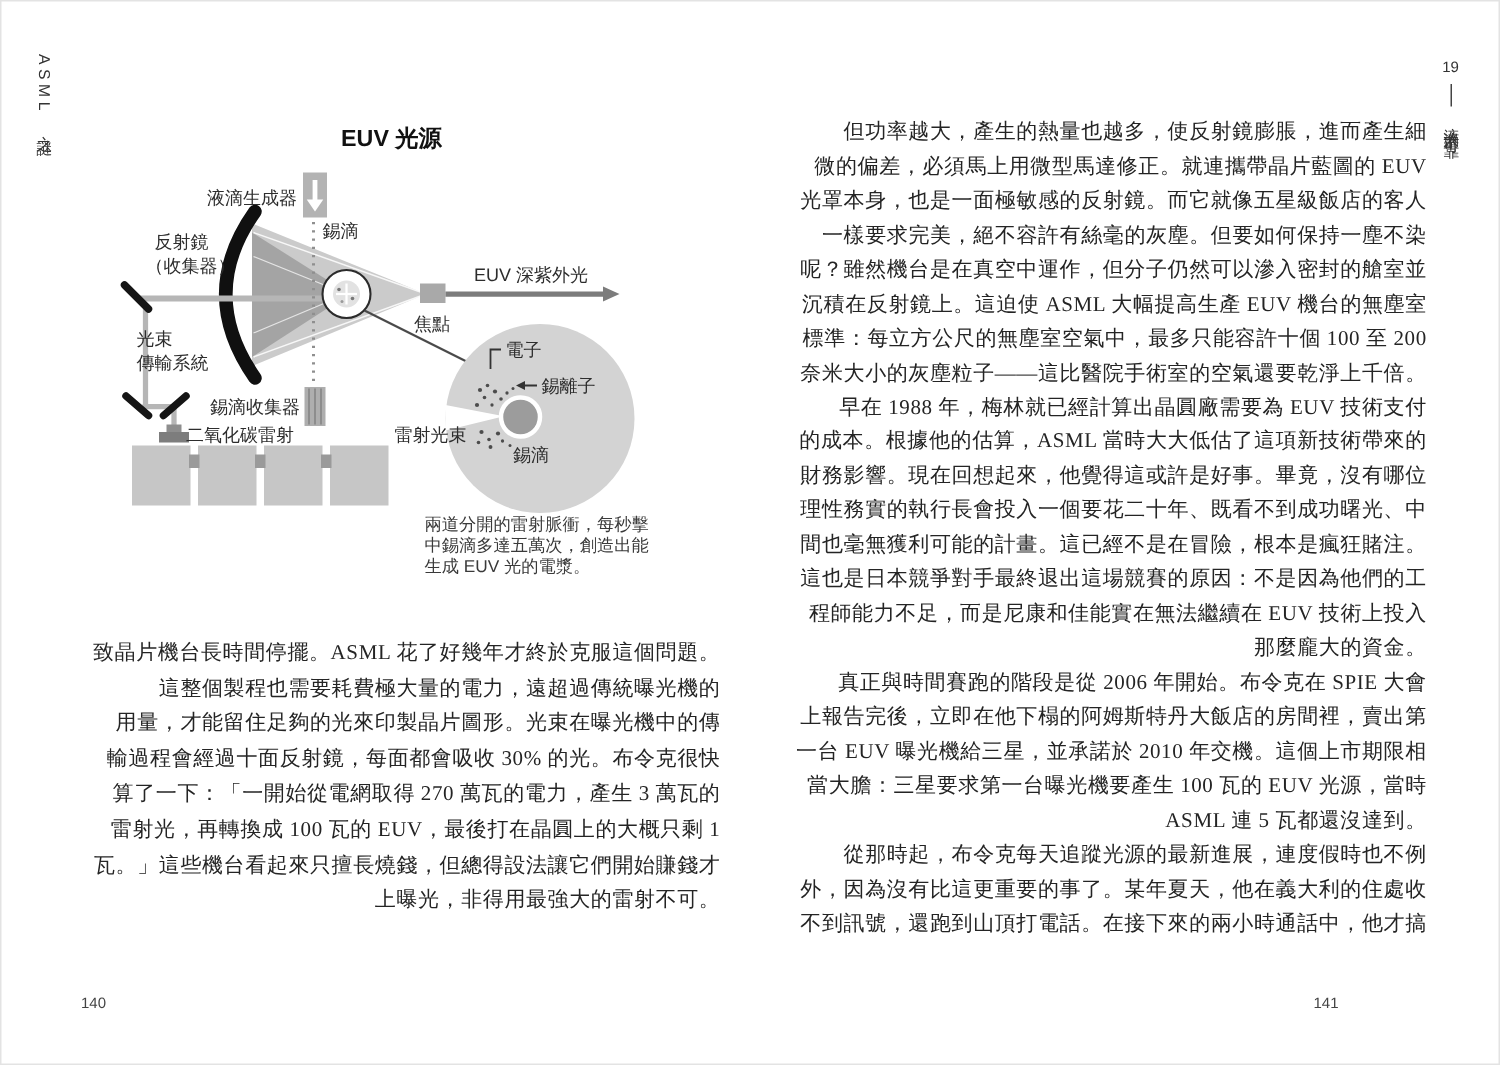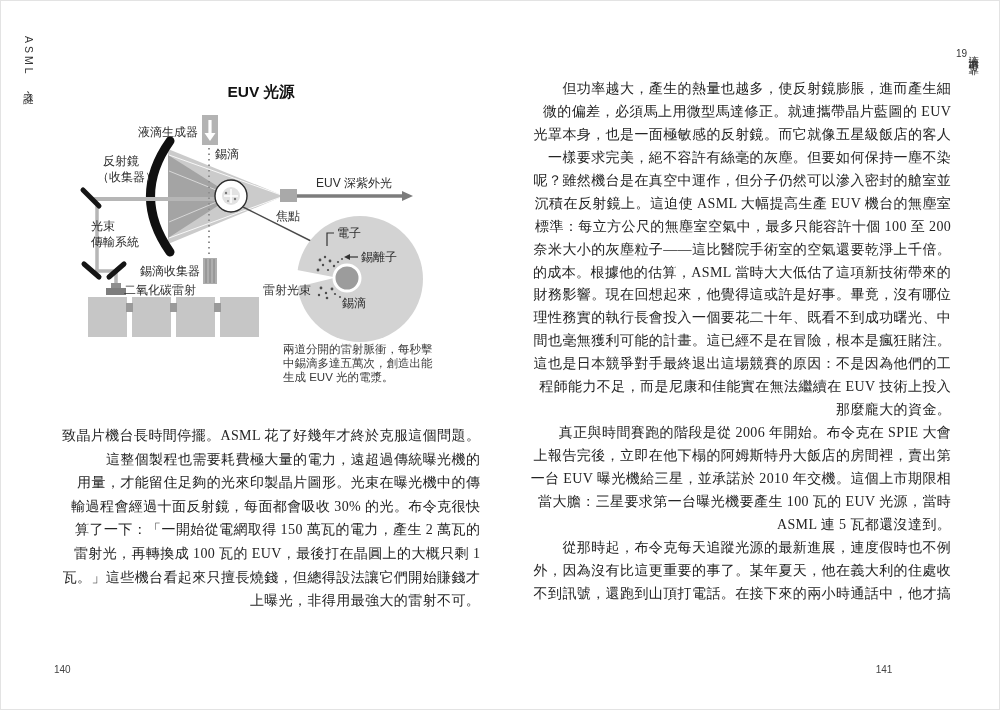--- a/index.html
+++ b/index.html
@@ -16,21 +16,21 @@
   
   .v-label{
     position:absolute;
     writing-mode:vertical-rl;text-orientation:mixed;
     font-family:"Liberation Sans","DejaVu Sans",sans-serif;
     font-size:10.5px;color:#333;letter-spacing:3px;
   }
   .left-margin{left:22px;top:36px;}
   .chapter-marker{
     position:absolute;left:956px;top:40px;width:22px;
-    display:flex;flex-direction:row;align-items:center;
+    display:flex;flex-direction:column;align-items:center;
     font-family:"Liberation Sans","DejaVu Sans",sans-serif;color:#333;
   }
   .chapter-num{font-size:10px;letter-spacing:0;}
   .chapter-rule{width:1px;height:15px;background:#444;margin:5px 0 6px 0;}
   .chapter-title{
     writing-mode:vertical-rl;text-orientation:mixed;
     font-size:10.5px;letter-spacing:2.5px;color:#333;
   }
   .page-num{
     position:absolute;font-size:10px;color:#444;
@@ -172,35 +172,36 @@
   <text class="cap" x="228" y="278">兩道分開的雷射脈衝，每秒擊</text>
   <text class="cap" x="228" y="292">中錫滴多達五萬次，創造出能</text>
   <text class="cap" x="228" y="306">生成 EUV 光的電漿。</text>
 </svg>
 
 <div class="text-col col-left">
   <div class="line">致晶片機台長時間停擺。ASML 花了好幾年才終於克服這個問題。</div>
   <div class="line">　　這整個製程也需要耗費極大量的電力，遠超過傳統曝光機的</div>
   <div class="line">用量，才能留住足夠的光來印製晶片圖形。光束在曝光機中的傳</div>
   <div class="line">輸過程會經過十面反射鏡，每面都會吸收 30% 的光。布令克很快</div>
-  <div class="line">算了一下：「一開始從電網取得 150 萬瓦的電力，產生 2 萬瓦的</div>
+  <div class="line">算了一下：「一開始從電網取得 270 萬瓦的電力，產生 3 萬瓦的</div>
   <div class="line">雷射光，再轉換成 100 瓦的 EUV，最後打在晶圓上的大概只剩 1</div>
   <div class="line">瓦。」這些機台看起來只擅長燒錢，但總得設法讓它們開始賺錢才</div>
   <div class="line">上曝光，非得用最強大的雷射不可。</div>
 </div>
 
 <div class="text-col col-right">
   <div class="line">　　但功率越大，產生的熱量也越多，使反射鏡膨脹，進而產生細</div>
   <div class="line">微的偏差，必須馬上用微型馬達修正。就連攜帶晶片藍圖的 EUV</div>
   <div class="line">光罩本身，也是一面極敏感的反射鏡。而它就像五星級飯店的客人</div>
   <div class="line">一樣要求完美，絕不容許有絲毫的灰塵。但要如何保持一塵不染</div>
   <div class="line">呢？雖然機台是在真空中運作，但分子仍然可以滲入密封的艙室並</div>
   <div class="line">沉積在反射鏡上。這迫使 ASML 大幅提高生產 EUV 機台的無塵室</div>
   <div class="line">標準：每立方公尺的無塵室空氣中，最多只能容許十個 100 至 200</div>
   <div class="line">奈米大小的灰塵粒子——這比醫院手術室的空氣還要乾淨上千倍。</div>
+  <div class="line">　　早在 1988 年，梅林就已經計算出晶圓廠需要為 EUV 技術支付</div>
   <div class="line">的成本。根據他的估算，ASML 當時大大低估了這項新技術帶來的</div>
   <div class="line">財務影響。現在回想起來，他覺得這或許是好事。畢竟，沒有哪位</div>
   <div class="line">理性務實的執行長會投入一個要花二十年、既看不到成功曙光、中</div>
   <div class="line">間也毫無獲利可能的計畫。這已經不是在冒險，根本是瘋狂賭注。</div>
   <div class="line">這也是日本競爭對手最終退出這場競賽的原因：不是因為他們的工</div>
   <div class="line">程師能力不足，而是尼康和佳能實在無法繼續在 EUV 技術上投入</div>
   <div class="line">那麼龐大的資金。</div>
   <div class="line">　　真正與時間賽跑的階段是從 2006 年開始。布令克在 SPIE 大會</div>
   <div class="line">上報告完後，立即在他下榻的阿姆斯特丹大飯店的房間裡，賣出第</div>
   <div class="line">一台 EUV 曝光機給三星，並承諾於 2010 年交機。這個上市期限相</div>

